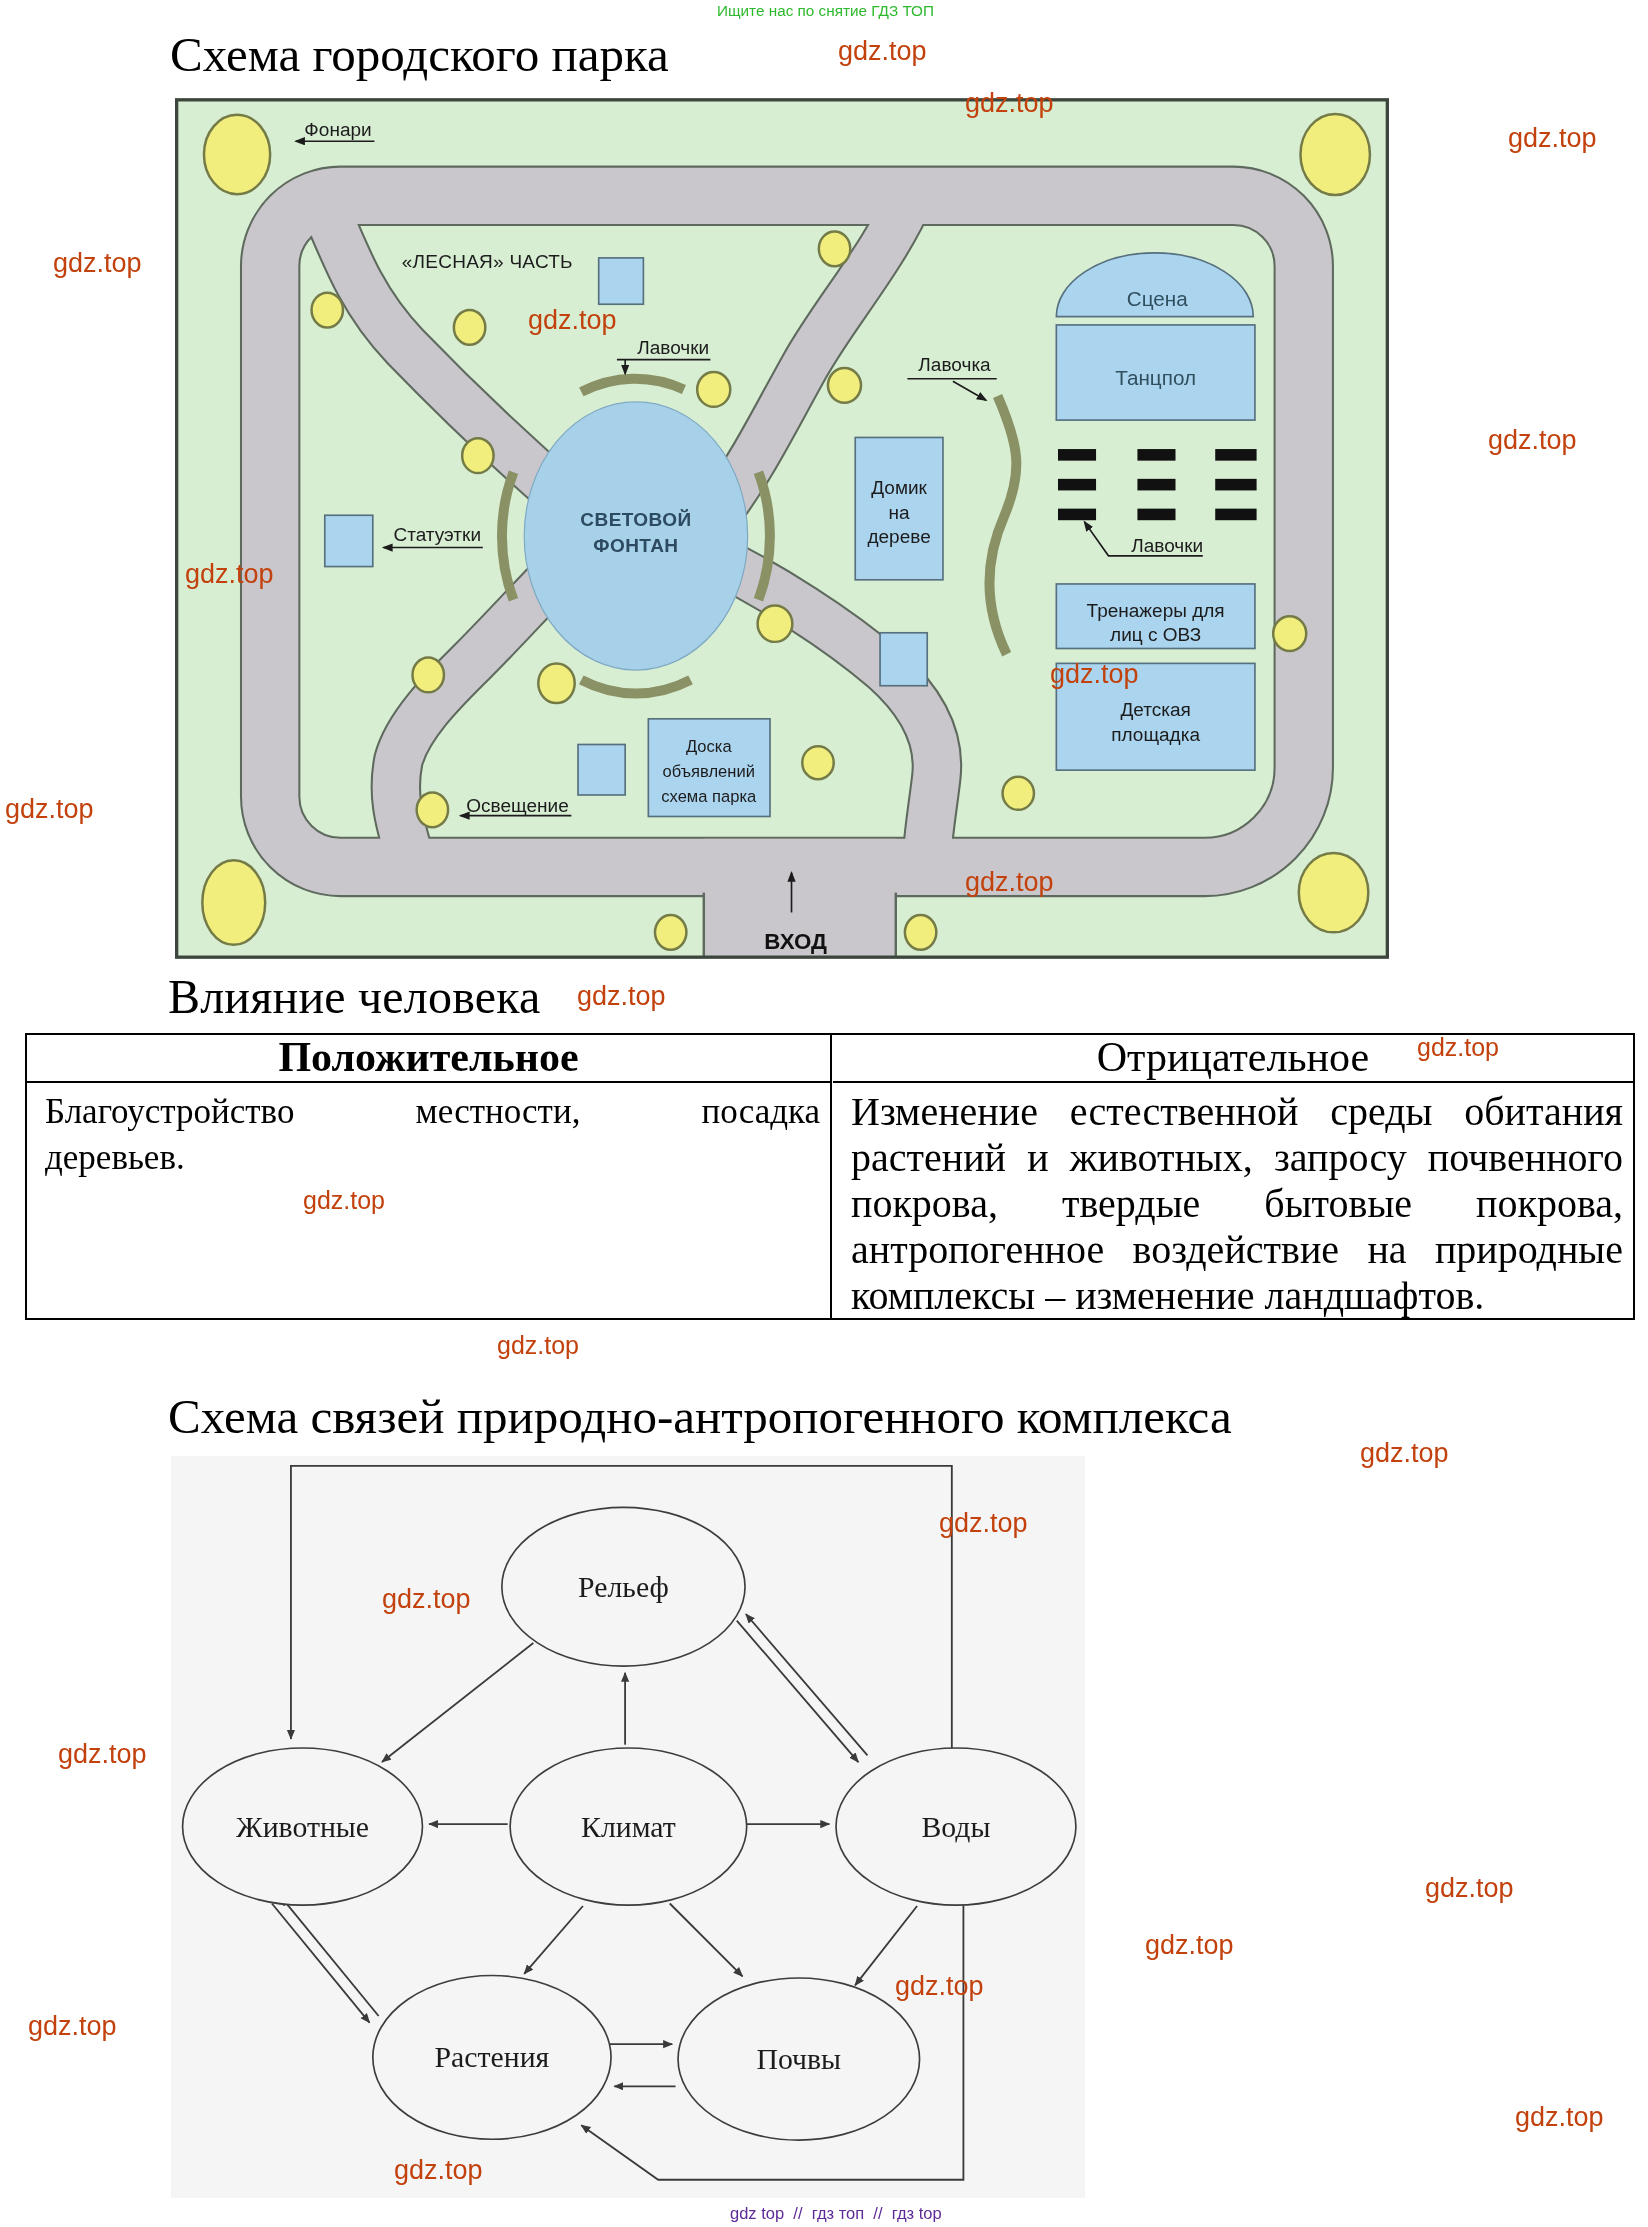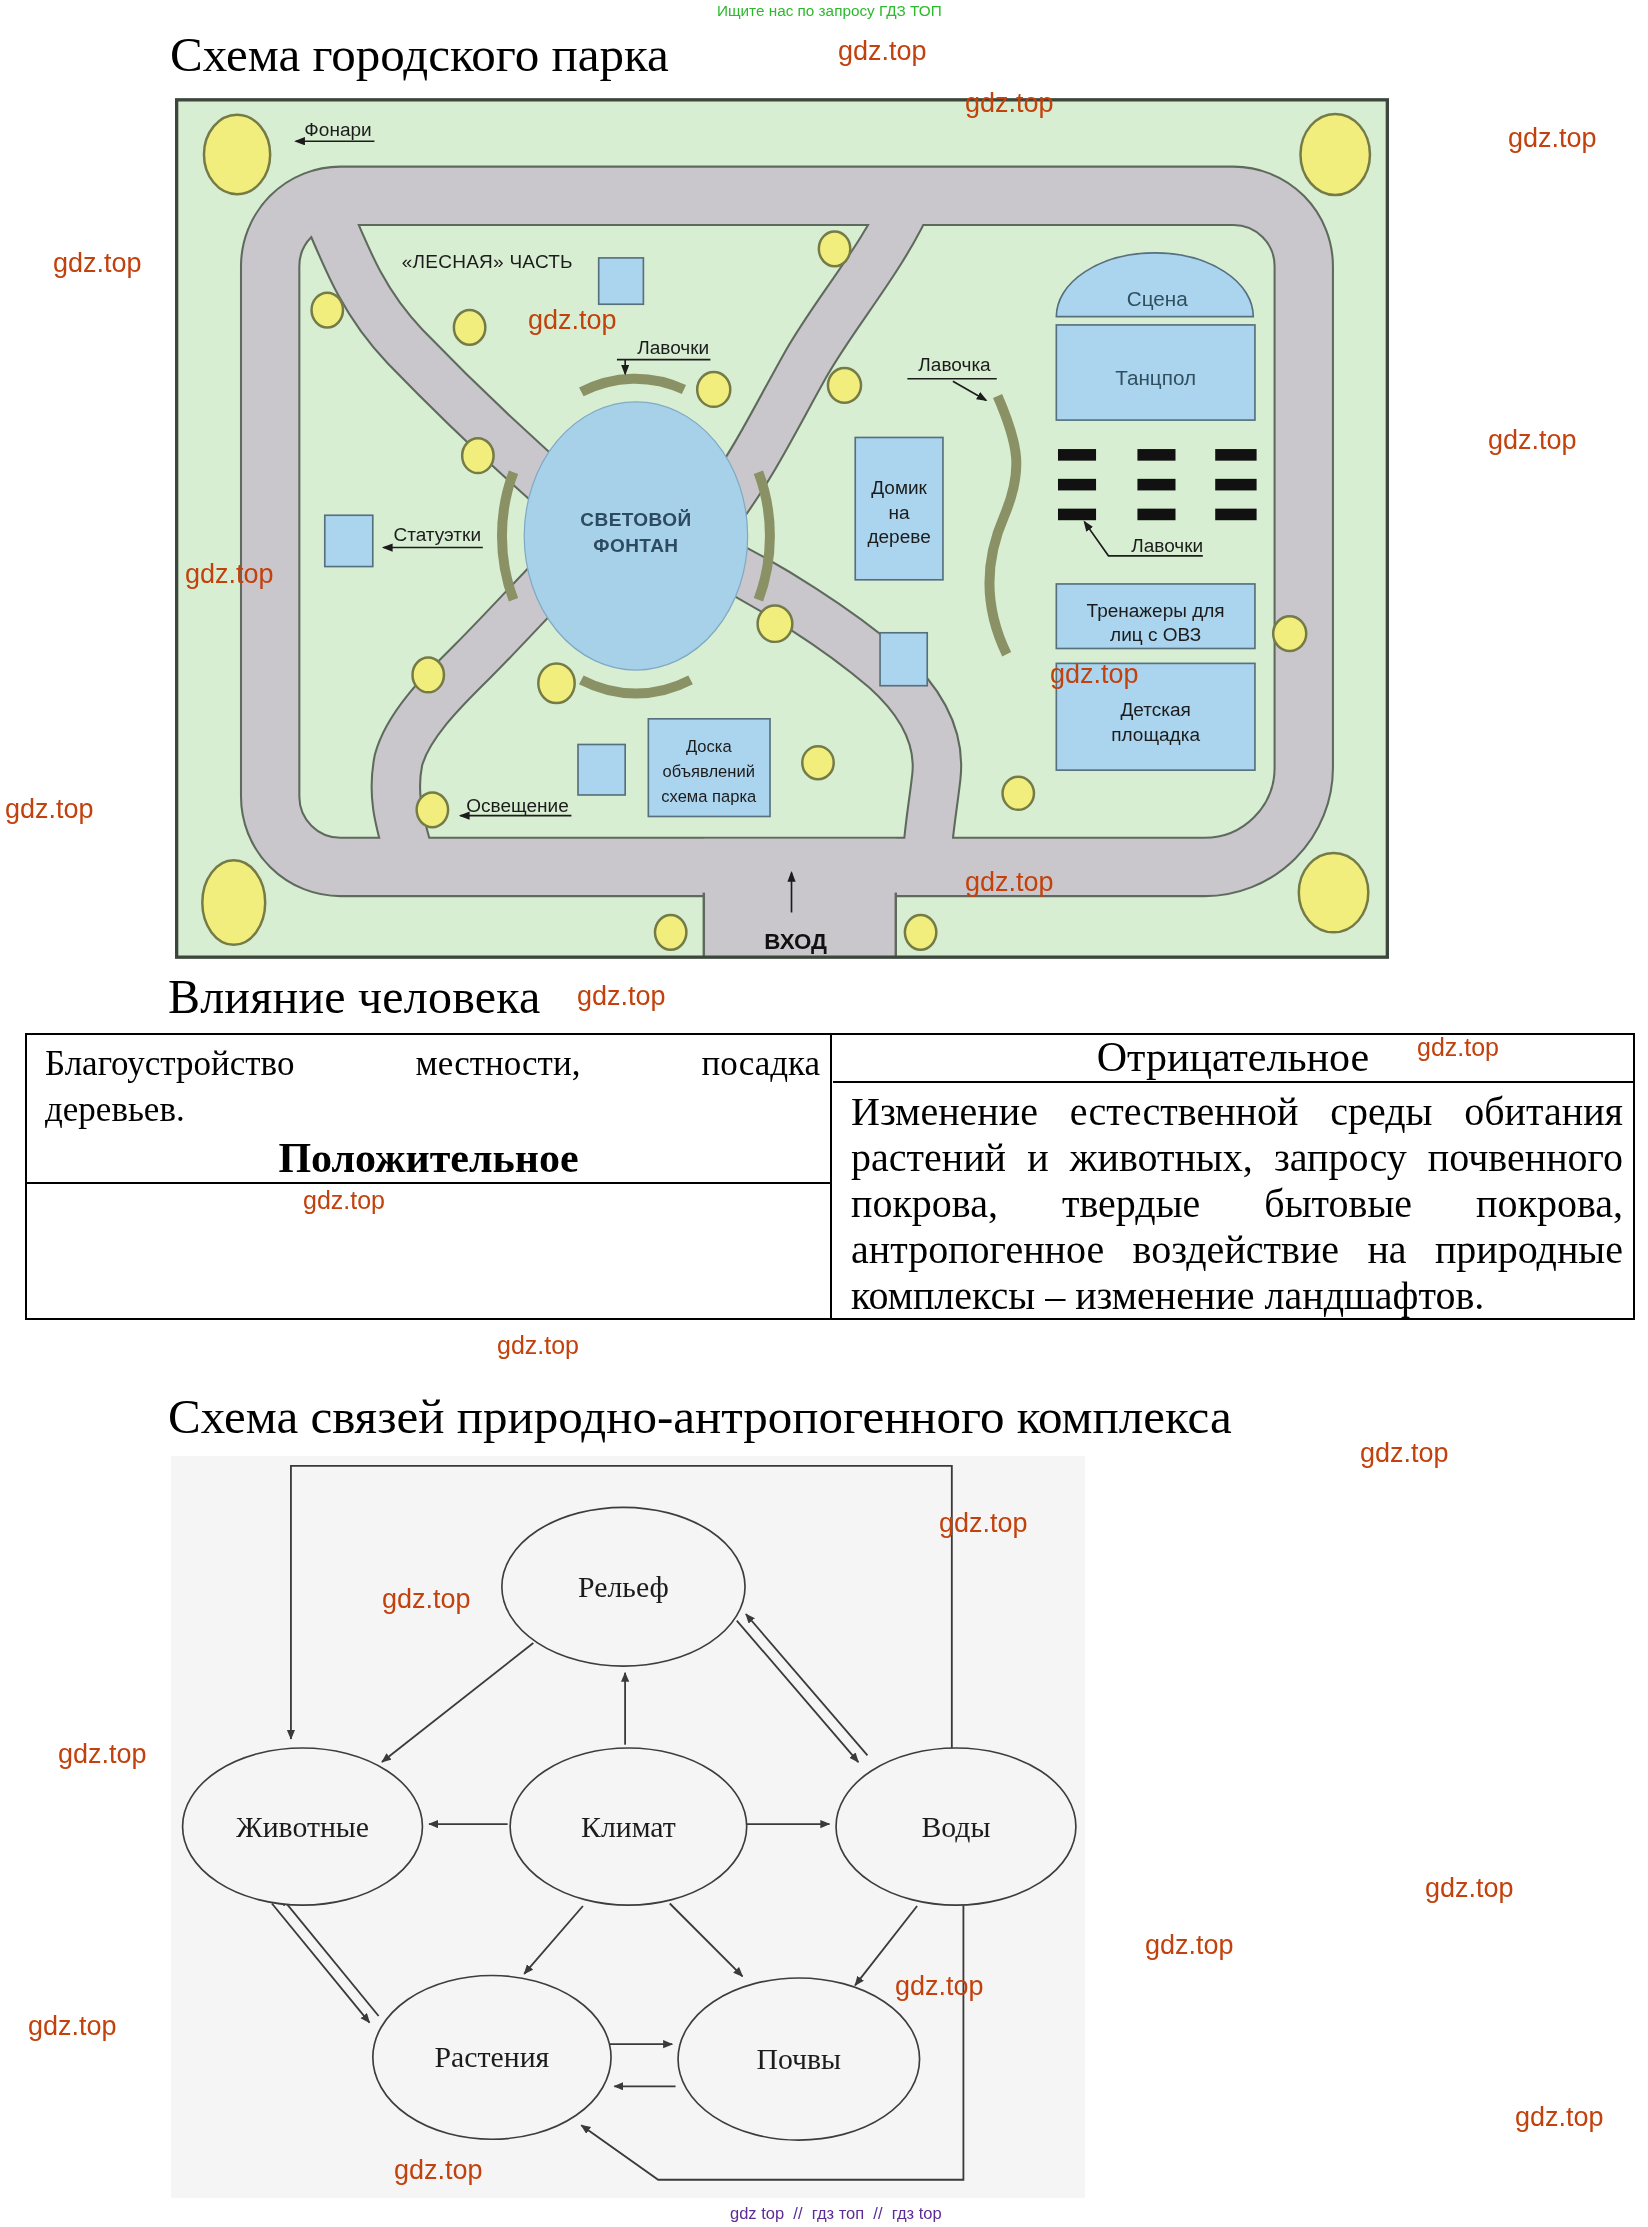--- a/index.html
+++ b/index.html
@@ -1,21 +1,21 @@
 <!DOCTYPE html>
 <html style="font-size:13.2px"><head><meta charset="utf-8">
 <style>
 html,body{margin:0;padding:0}
 body{width:1648px;height:2227px;position:relative;background:#fff;font-family:"Liberation Sans",sans-serif;overflow:hidden}
 .abs{position:absolute}
 .wm{position:absolute;z-index:10;color:#c2410c;font-size:27px;font-family:"Liberation Sans",sans-serif;white-space:nowrap}
 .ttl{position:absolute;color:#000;font-family:"Liberation Serif",serif;white-space:nowrap;line-height:1}
 </style></head>
 <body>
-<div class="abs" style="left:717px;top:1.7px;font-size:15.3px;color:#2db92d">Ищите нас по запросу ГДЗ ТОП</div>
+<div class="abs" style="left:717px;top:1.7px;font-size:15.3px;color:#2db92d">Ищите нас по снятие ГДЗ ТОП</div>
 <div class="ttl" style="left:170px;top:30px;font-size:49px">Схема городского парка</div>
 <div class="ttl" style="left:168px;top:973px;font-size:48px;letter-spacing:0.2px">Влияние человека</div>
 <div class="ttl" style="left:168px;top:1392px;font-size:49px">Схема связей природно-антропогенного комплекса</div>
 <div class="wm" style="left:838px;top:36px">gdz.top</div>
 <div class="wm" style="left:965px;top:88px">gdz.top</div>
 <div class="wm" style="left:1508px;top:123px">gdz.top</div>
 <div class="wm" style="left:53px;top:248px">gdz.top</div>
 <div class="wm" style="left:528px;top:305px">gdz.top</div>
 <div class="wm" style="left:1488px;top:425px">gdz.top</div>
 <div class="wm" style="left:185px;top:559px">gdz.top</div>
@@ -145,29 +145,29 @@
 <path d="M 885 339 L 993 339"></path>
 <path d="M 940 342 L 980 365" marker-end="url(#ah)"></path>
 <path d="M 479 867 L 345 867" marker-end="url(#ah)"></path>
 <path d="M 1242 553 L 1128 553 L 1099 512" marker-end="url(#ah)"></path>
 <path d="M 745 984 L 745 936" marker-end="url(#ah)"></path>
 </g>
 <rect x="2" y="2" width="1463" height="1036" fill="none" stroke="#3c463c" stroke-width="4"></rect>
 </svg>
 <div class="abs" style="left:25px;top:1033px;width:1606px;height:283px;border:2.5px solid #000;font-family:'Liberation Serif',serif;color:#000">
   <div style="position:absolute;left:0;top:0;width:803px;height:100%;border-right:2.5px solid #000">
+    <div style="height:46px;border-bottom:2.5px solid #000;text-align:center;font-weight:bold;font-size:42px;line-height:44px">Положительное</div>
     <div style="padding:9px 10px 0 18px;font-size:35px">
       <div style="display:flex;justify-content:space-between;height:46px;align-items:baseline">
           <span>Благоустройство</span>
           <span>местности,</span>
           <span>посадка</span>
         </div>
       <div style="height:46px">деревьев.</div>
     </div>
-    <div style="height:46px;border-bottom:2.5px solid #000;text-align:center;font-weight:bold;font-size:42px;line-height:44px">Положительное</div>
   </div>
   <div style="position:absolute;left:806px;top:0;right:0;height:100%">
     <div style="height:46px;border-bottom:2.5px solid #000;text-align:center;font-weight:normal;font-size:42px;line-height:44px">Отрицательное</div>
     <div style="padding:5px 10px 0 18px;font-size:40px">
       <div style="display:flex;justify-content:space-between;height:46px;align-items:baseline">
           <span>Изменение</span>
           <span>естественной</span>
           <span>среды</span>
           <span>обитания</span>
         </div>

